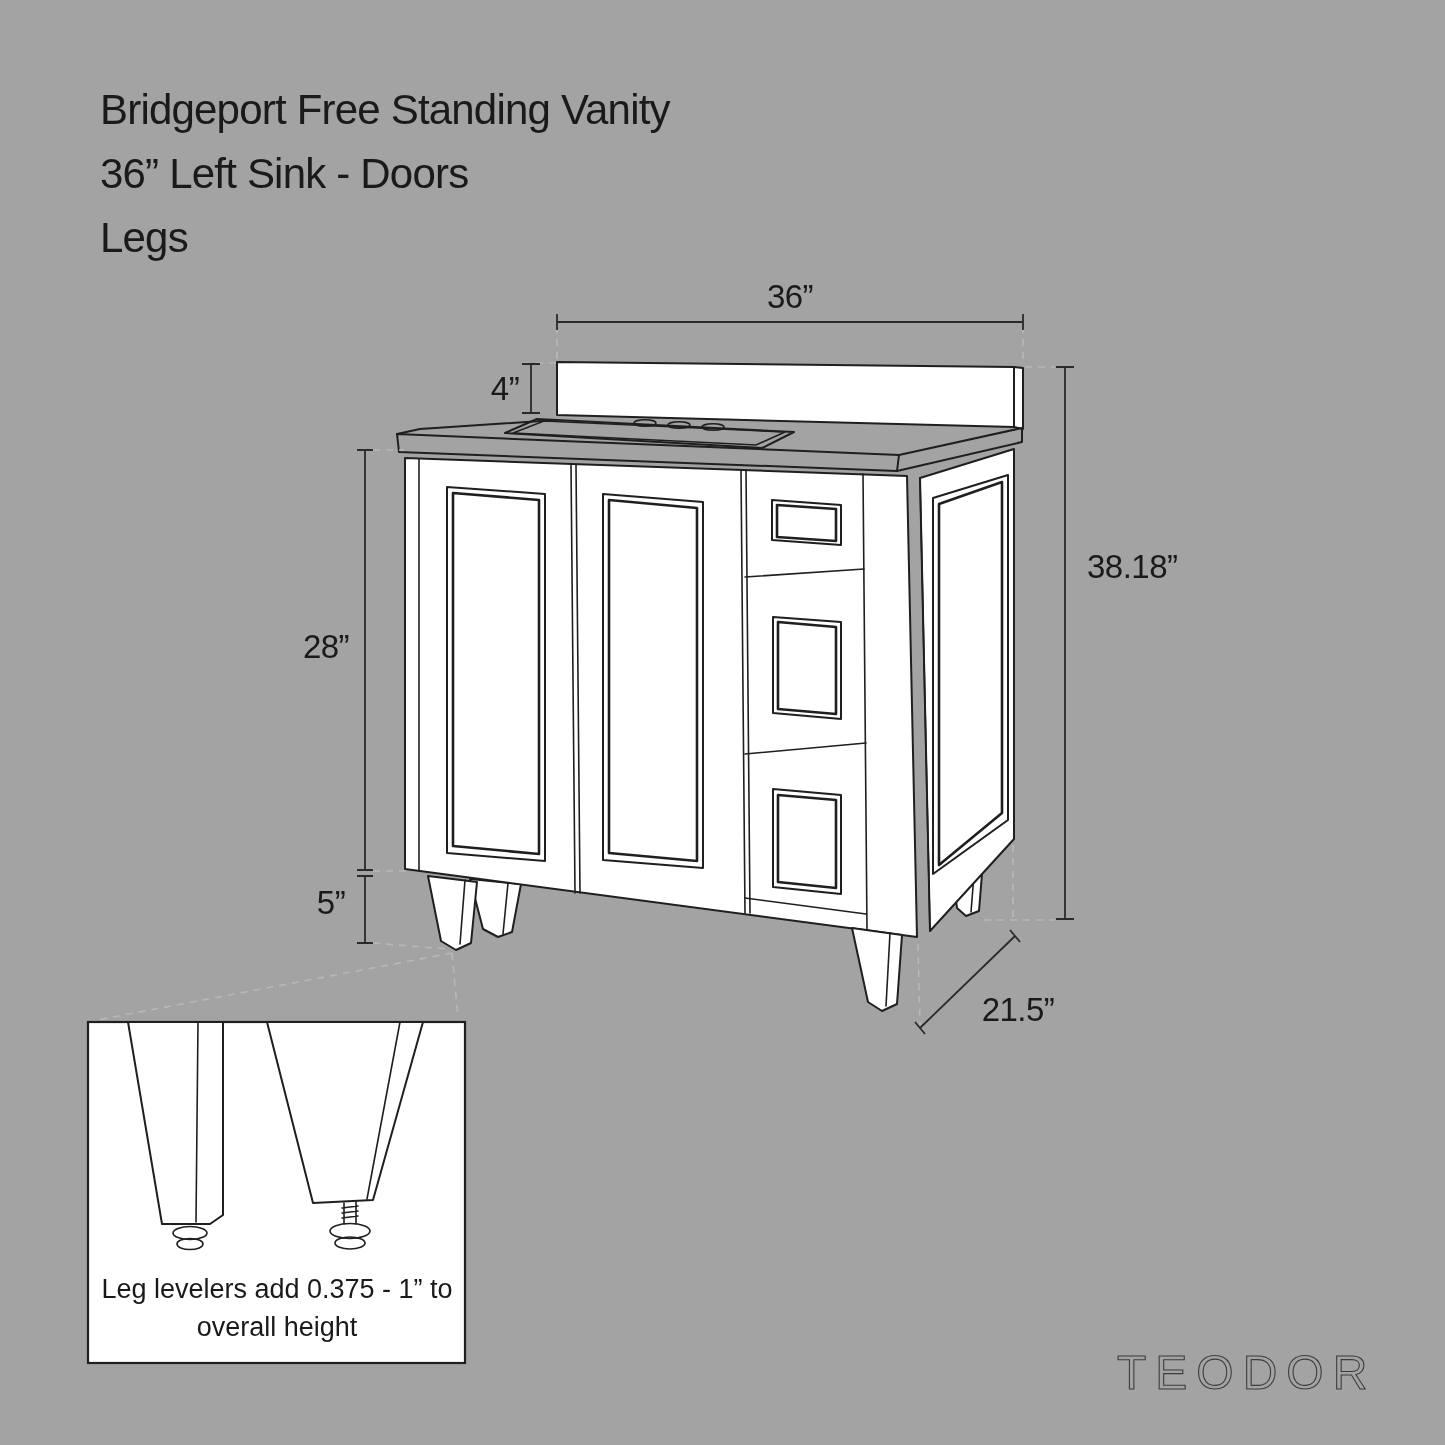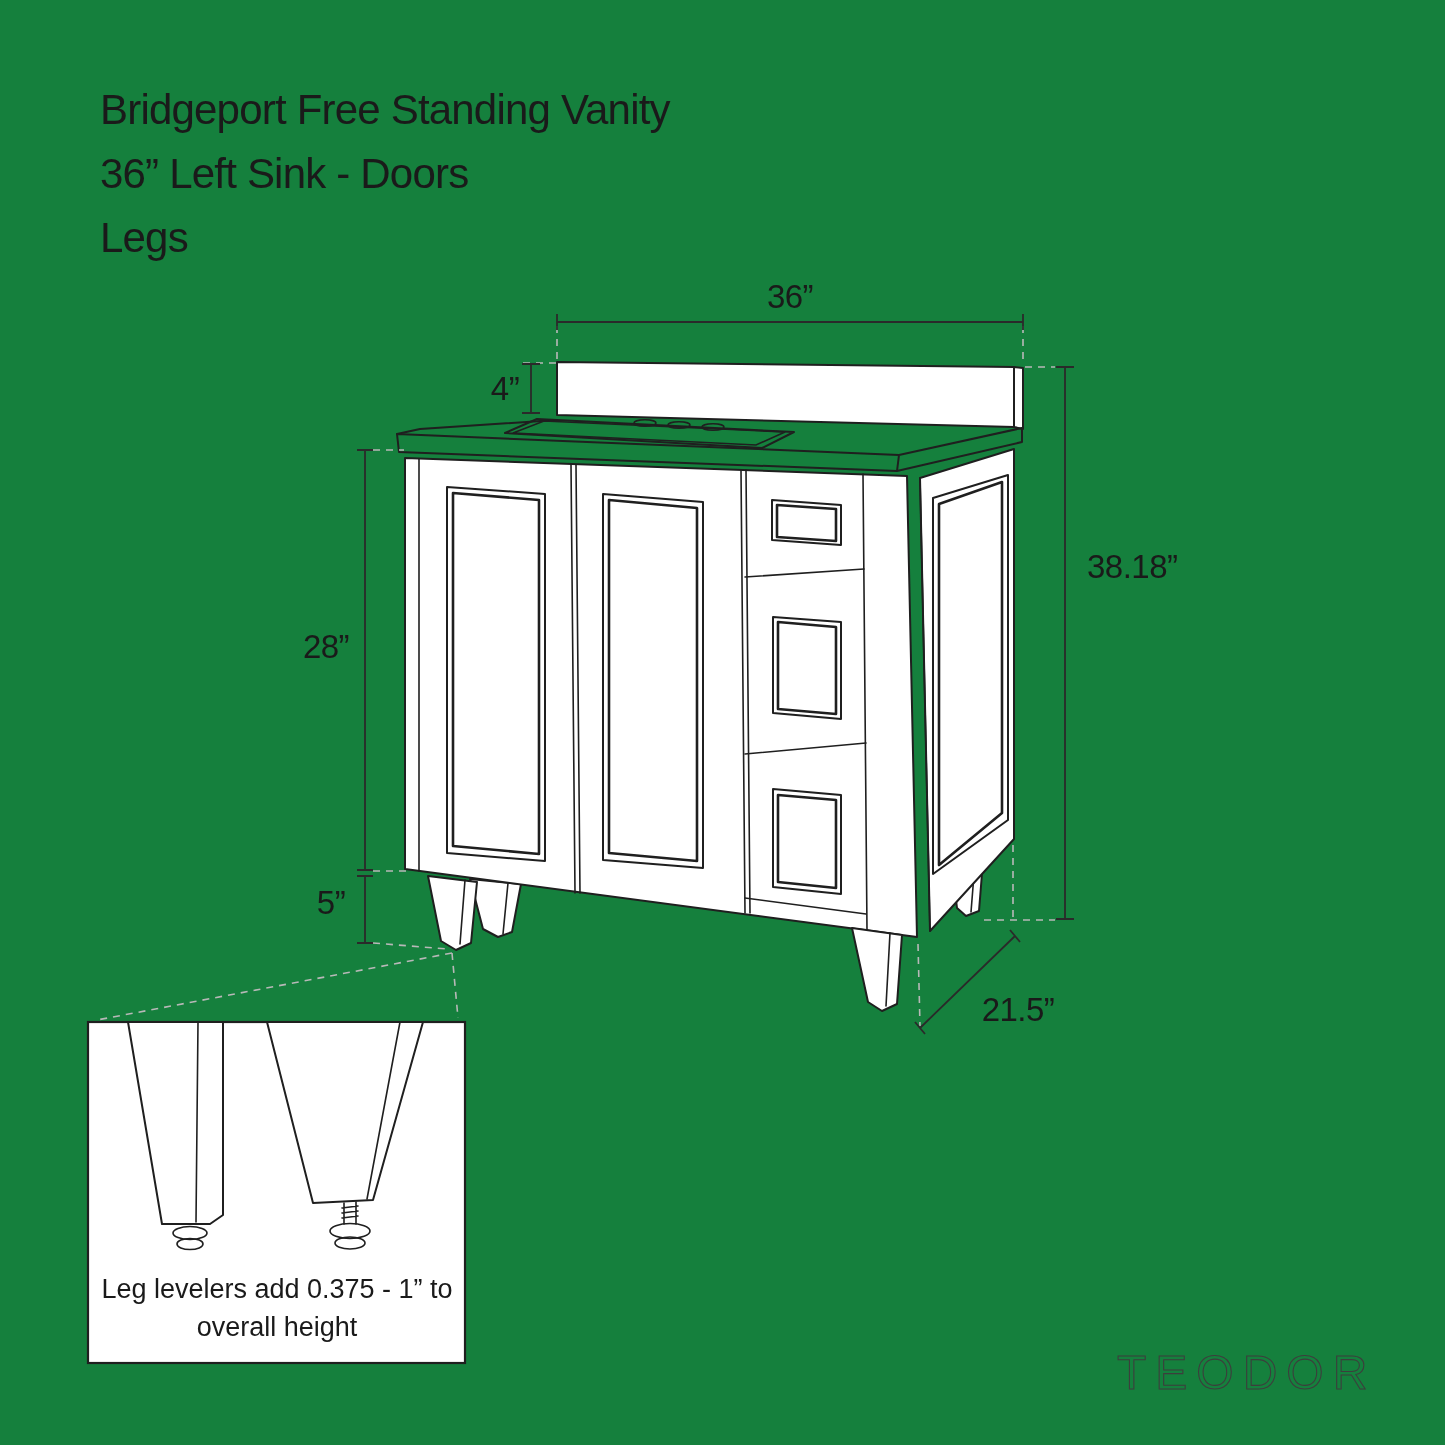--- a/index.html
+++ b/index.html
@@ -1,19 +1,19 @@
 <!DOCTYPE html>
 <html><head>
 <meta charset="utf-8">
 <style>
   html,body{margin:0;padding:0;background:#ffffff;}
   .page{
     position:relative;
     width:1445px;height:1445px;
-    background:#15803d;
+    background:#a3a3a3;
     font-family:"Liberation Sans", sans-serif;
     overflow:hidden;
   }
   svg{display:block;}
   
   .ln{stroke:#1f1f1f;stroke-width:2;fill:none;stroke-linecap:round;stroke-linejoin:round;}
   .ln-thin{stroke:#1f1f1f;stroke-width:1.6;fill:none;stroke-linecap:round;}
   .face{stroke:#1f1f1f;stroke-width:2;fill:#ffffff;stroke-linejoin:round;}
   .panel-outer{stroke:#1f1f1f;stroke-width:2;fill:#ffffff;stroke-linejoin:round;}
   .panel-inner{stroke:#1f1f1f;stroke-width:2.6;fill:#ffffff;stroke-linejoin:round;}

